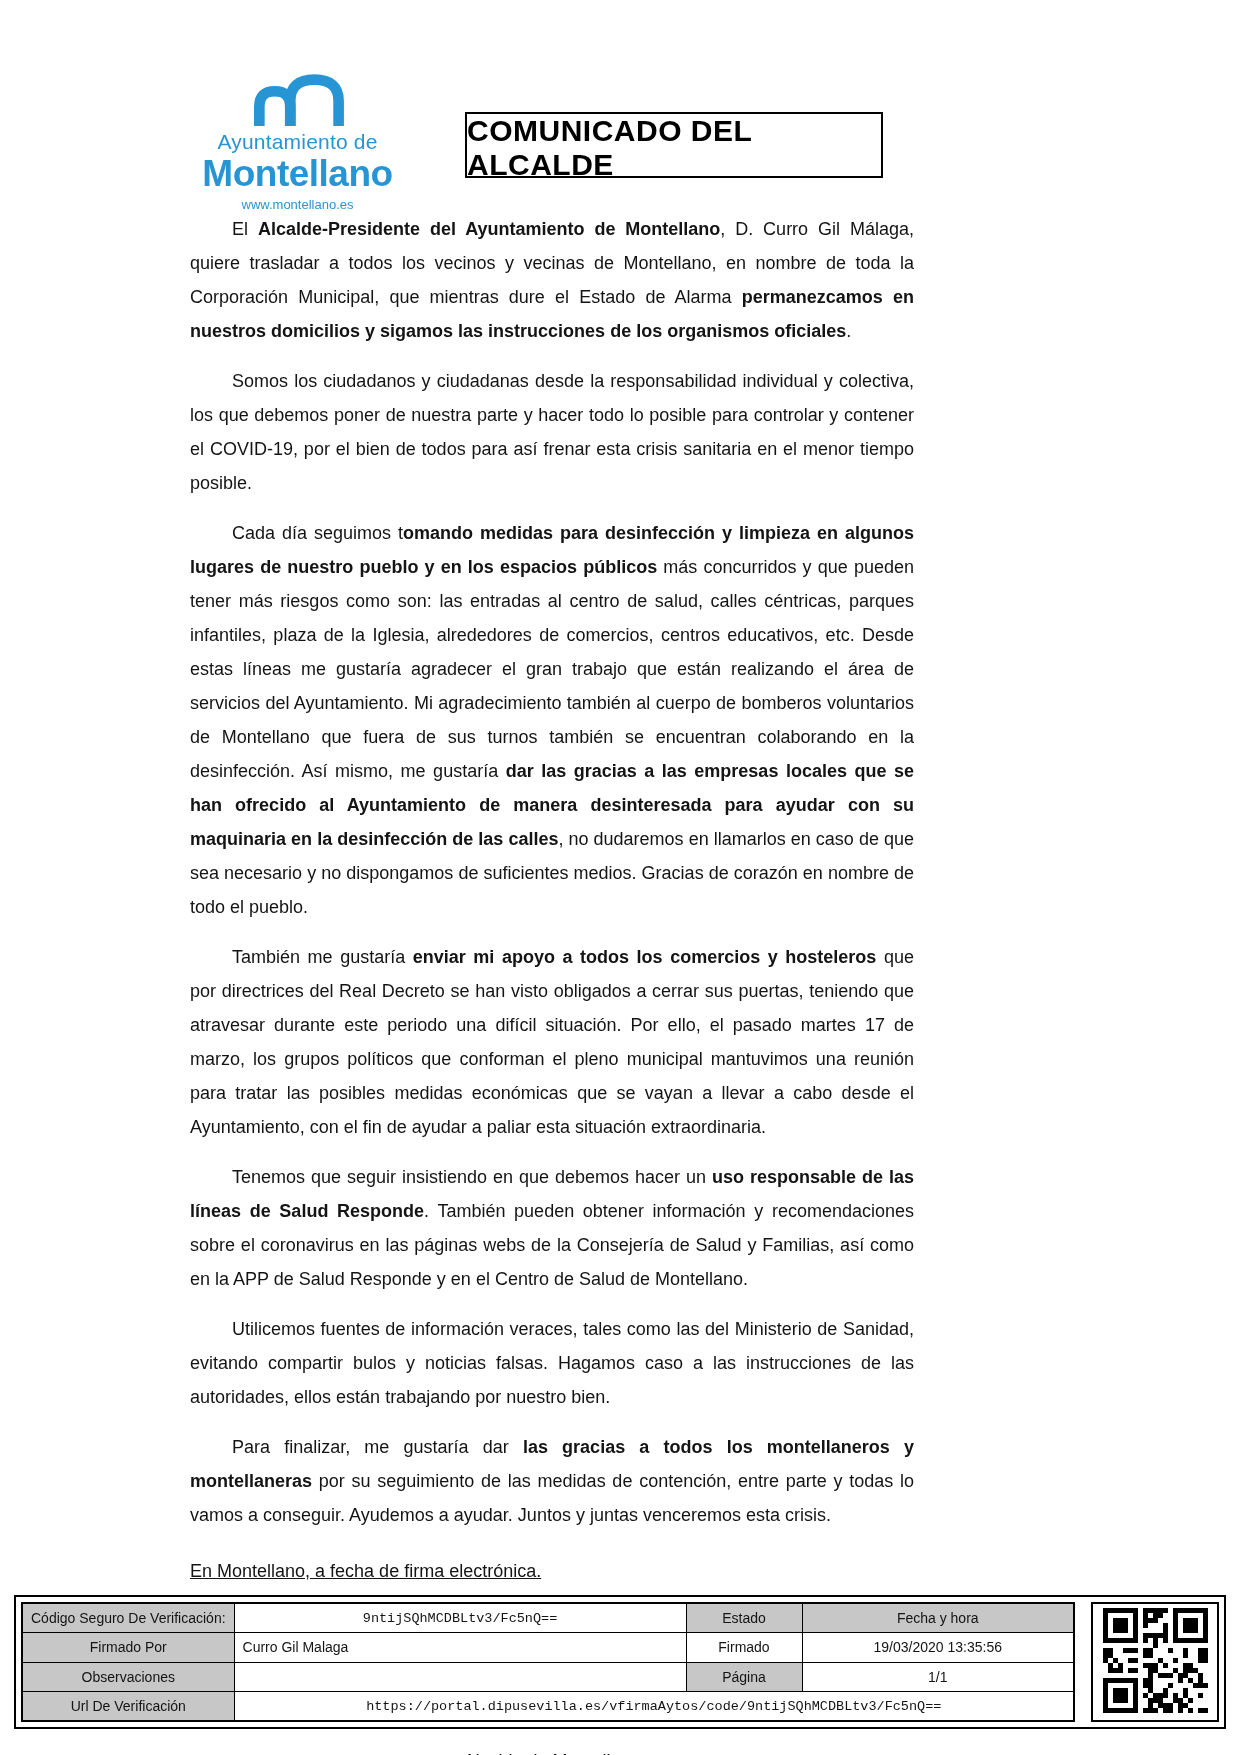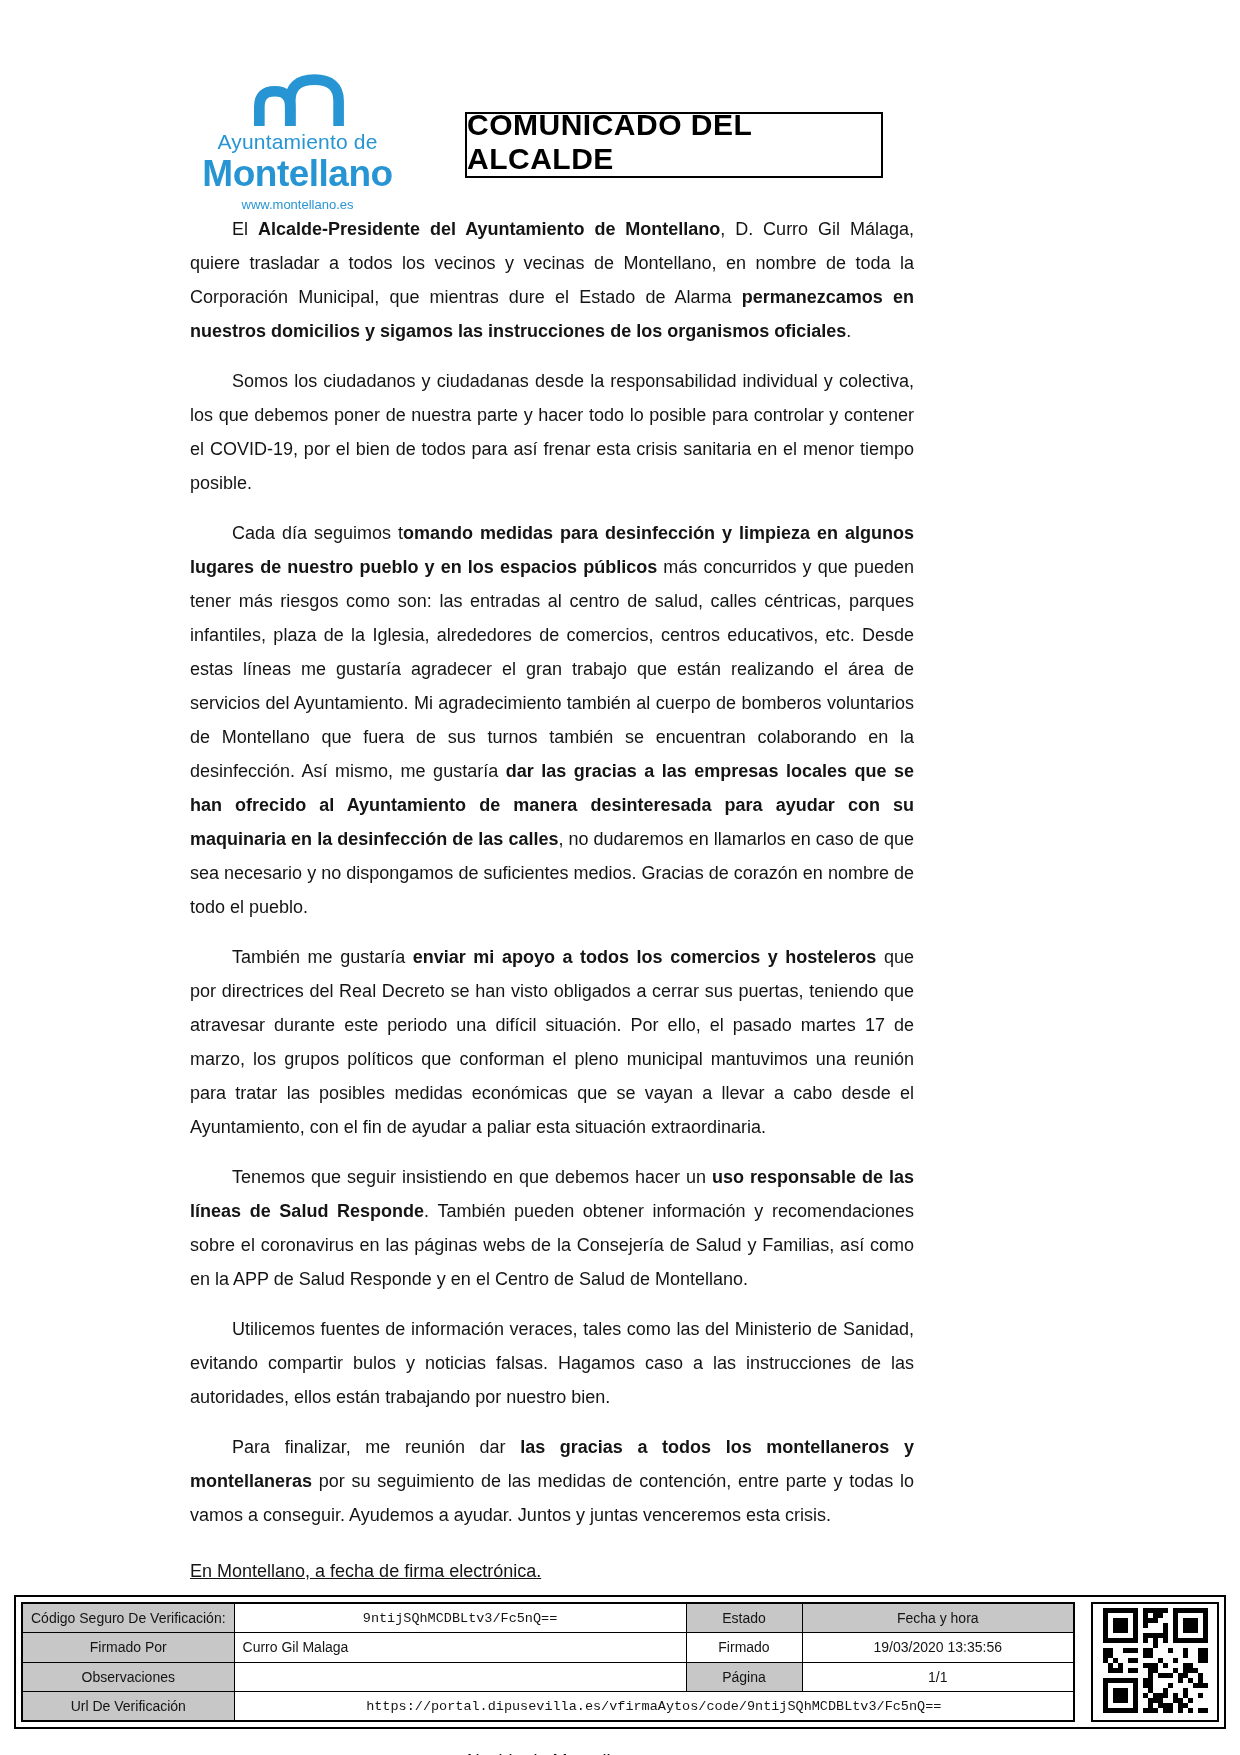--- a/index.html
+++ b/index.html
@@ -14,21 +14,21 @@
   .logo {
     position:absolute; left:190px; top:70px; width:215px;
     text-align:center; color:var(--brand); line-height:1.1;
   }
   .logo-arches { display:block; margin:0 auto 2px auto; }
   .logo-line1 { font-size:21px; letter-spacing:0.2px; }
   .logo-line2 { font-size:37px; font-weight:bold; letter-spacing:-0.5px; margin-top:1px; }
   .logo-line3 { font-size:13px; margin-top:3px; }
   .title-box {
     position:absolute; left:465px; top:112px; width:418px; height:66px;
-    border:2px solid #000; display:flex; align-items:flex-end; justify-content:center;
+    border:2px solid #000; display:flex; align-items:flex-start; justify-content:center;
   }
   .title-box .title {
     font-size:30px; font-weight:800; letter-spacing:0.5px; color:#000;
     font-family:"Liberation Sans", sans-serif;
   }
   
   .content {
     position:absolute; left:190px; top:212px; width:724px;
     font-size:18px; line-height:34px; text-align:justify;
   }
@@ -78,21 +78,21 @@
   </div>
 
   <div class="content">
     <div id="paragraphs">
         <p><span>El </span><b>Alcalde-Presidente del Ayuntamiento de Montellano</b><span>, D. Curro Gil Málaga, quiere trasladar a todos los vecinos y vecinas de Montellano, en nombre de toda la Corporación Municipal, que mientras dure el Estado de Alarma </span><b>permanezcamos en nuestros domicilios y sigamos las instrucciones de los organismos oficiales</b><span>.</span></p>
         <p><span>Somos los ciudadanos y ciudadanas desde la responsabilidad individual y colectiva, los que debemos poner de nuestra parte y hacer todo lo posible para controlar y contener el COVID-19, por el bien de todos para así frenar esta crisis sanitaria en el menor tiempo posible.</span></p>
         <p><span>Cada día seguimos t</span><b>omando medidas para desinfección y limpieza en algunos lugares de nuestro pueblo y en los espacios públicos</b><span> más concurridos y que pueden tener más riesgos como son: las entradas al centro de salud, calles céntricas, parques infantiles, plaza de la Iglesia,  alrededores de comercios, centros educativos, etc. Desde  estas líneas me gustaría agradecer el gran trabajo que están realizando el área de servicios del Ayuntamiento. Mi agradecimiento también al cuerpo de bomberos voluntarios de Montellano que fuera de sus turnos también se encuentran colaborando en la desinfección. Así mismo, me gustaría </span><b>dar las gracias a las empresas locales que se han ofrecido al Ayuntamiento de manera desinteresada para ayudar con su maquinaria en la desinfección de las calles</b><span>, no dudaremos en llamarlos en caso de que sea necesario y no dispongamos de suficientes medios. Gracias de corazón en nombre de todo el pueblo.</span></p>
         <p><span>También me gustaría </span><b>enviar mi apoyo a todos los comercios y hosteleros</b><span> que por directrices del Real Decreto se han visto obligados a cerrar sus puertas, teniendo que atravesar durante este periodo una difícil situación. Por ello, el pasado martes 17 de marzo, los grupos políticos que conforman el pleno municipal mantuvimos una reunión para tratar las posibles medidas económicas que se vayan a llevar a cabo desde el Ayuntamiento, con el fin de ayudar a paliar esta situación extraordinaria.</span></p>
         <p><span>Tenemos que seguir insistiendo en que debemos hacer un </span><b>uso responsable de las líneas de Salud Responde</b><span>. También pueden obtener información y recomendaciones sobre el coronavirus  en las páginas webs de la Consejería de Salud y Familias, así como en la APP de Salud Responde y en el Centro de Salud de Montellano.</span></p>
         <p><span>Utilicemos fuentes de información veraces, tales como las del Ministerio de Sanidad, evitando compartir bulos y noticias falsas. Hagamos caso a las instrucciones de las autoridades, ellos están trabajando por nuestro bien.</span></p>
-        <p><span>Para finalizar, me reunión dar </span><b>las gracias a todos los montellaneros y montellaneras</b><span> por su seguimiento de las medidas de contención, entre parte y todas lo vamos a conseguir. Ayudemos a ayudar. Juntos y juntas venceremos esta crisis.</span></p>
+        <p><span>Para finalizar, me gustaría dar </span><b>las gracias a todos los montellaneros y montellaneras</b><span> por su seguimiento de las medidas de contención, entre parte y todas lo vamos a conseguir. Ayudemos a ayudar. Juntos y juntas venceremos esta crisis.</span></p>
       </div>
     <p class="closing">En Montellano, a fecha de firma electrónica.</p>
     <p class="sig-name">Curro Gil Málaga</p>
     <p class="sig-title">Alcalde de Montellano</p>
   </div>
 
   <div class="footer-wrap">
     <table class="verif">
       <colgroup>
         <col style="width:196px">

